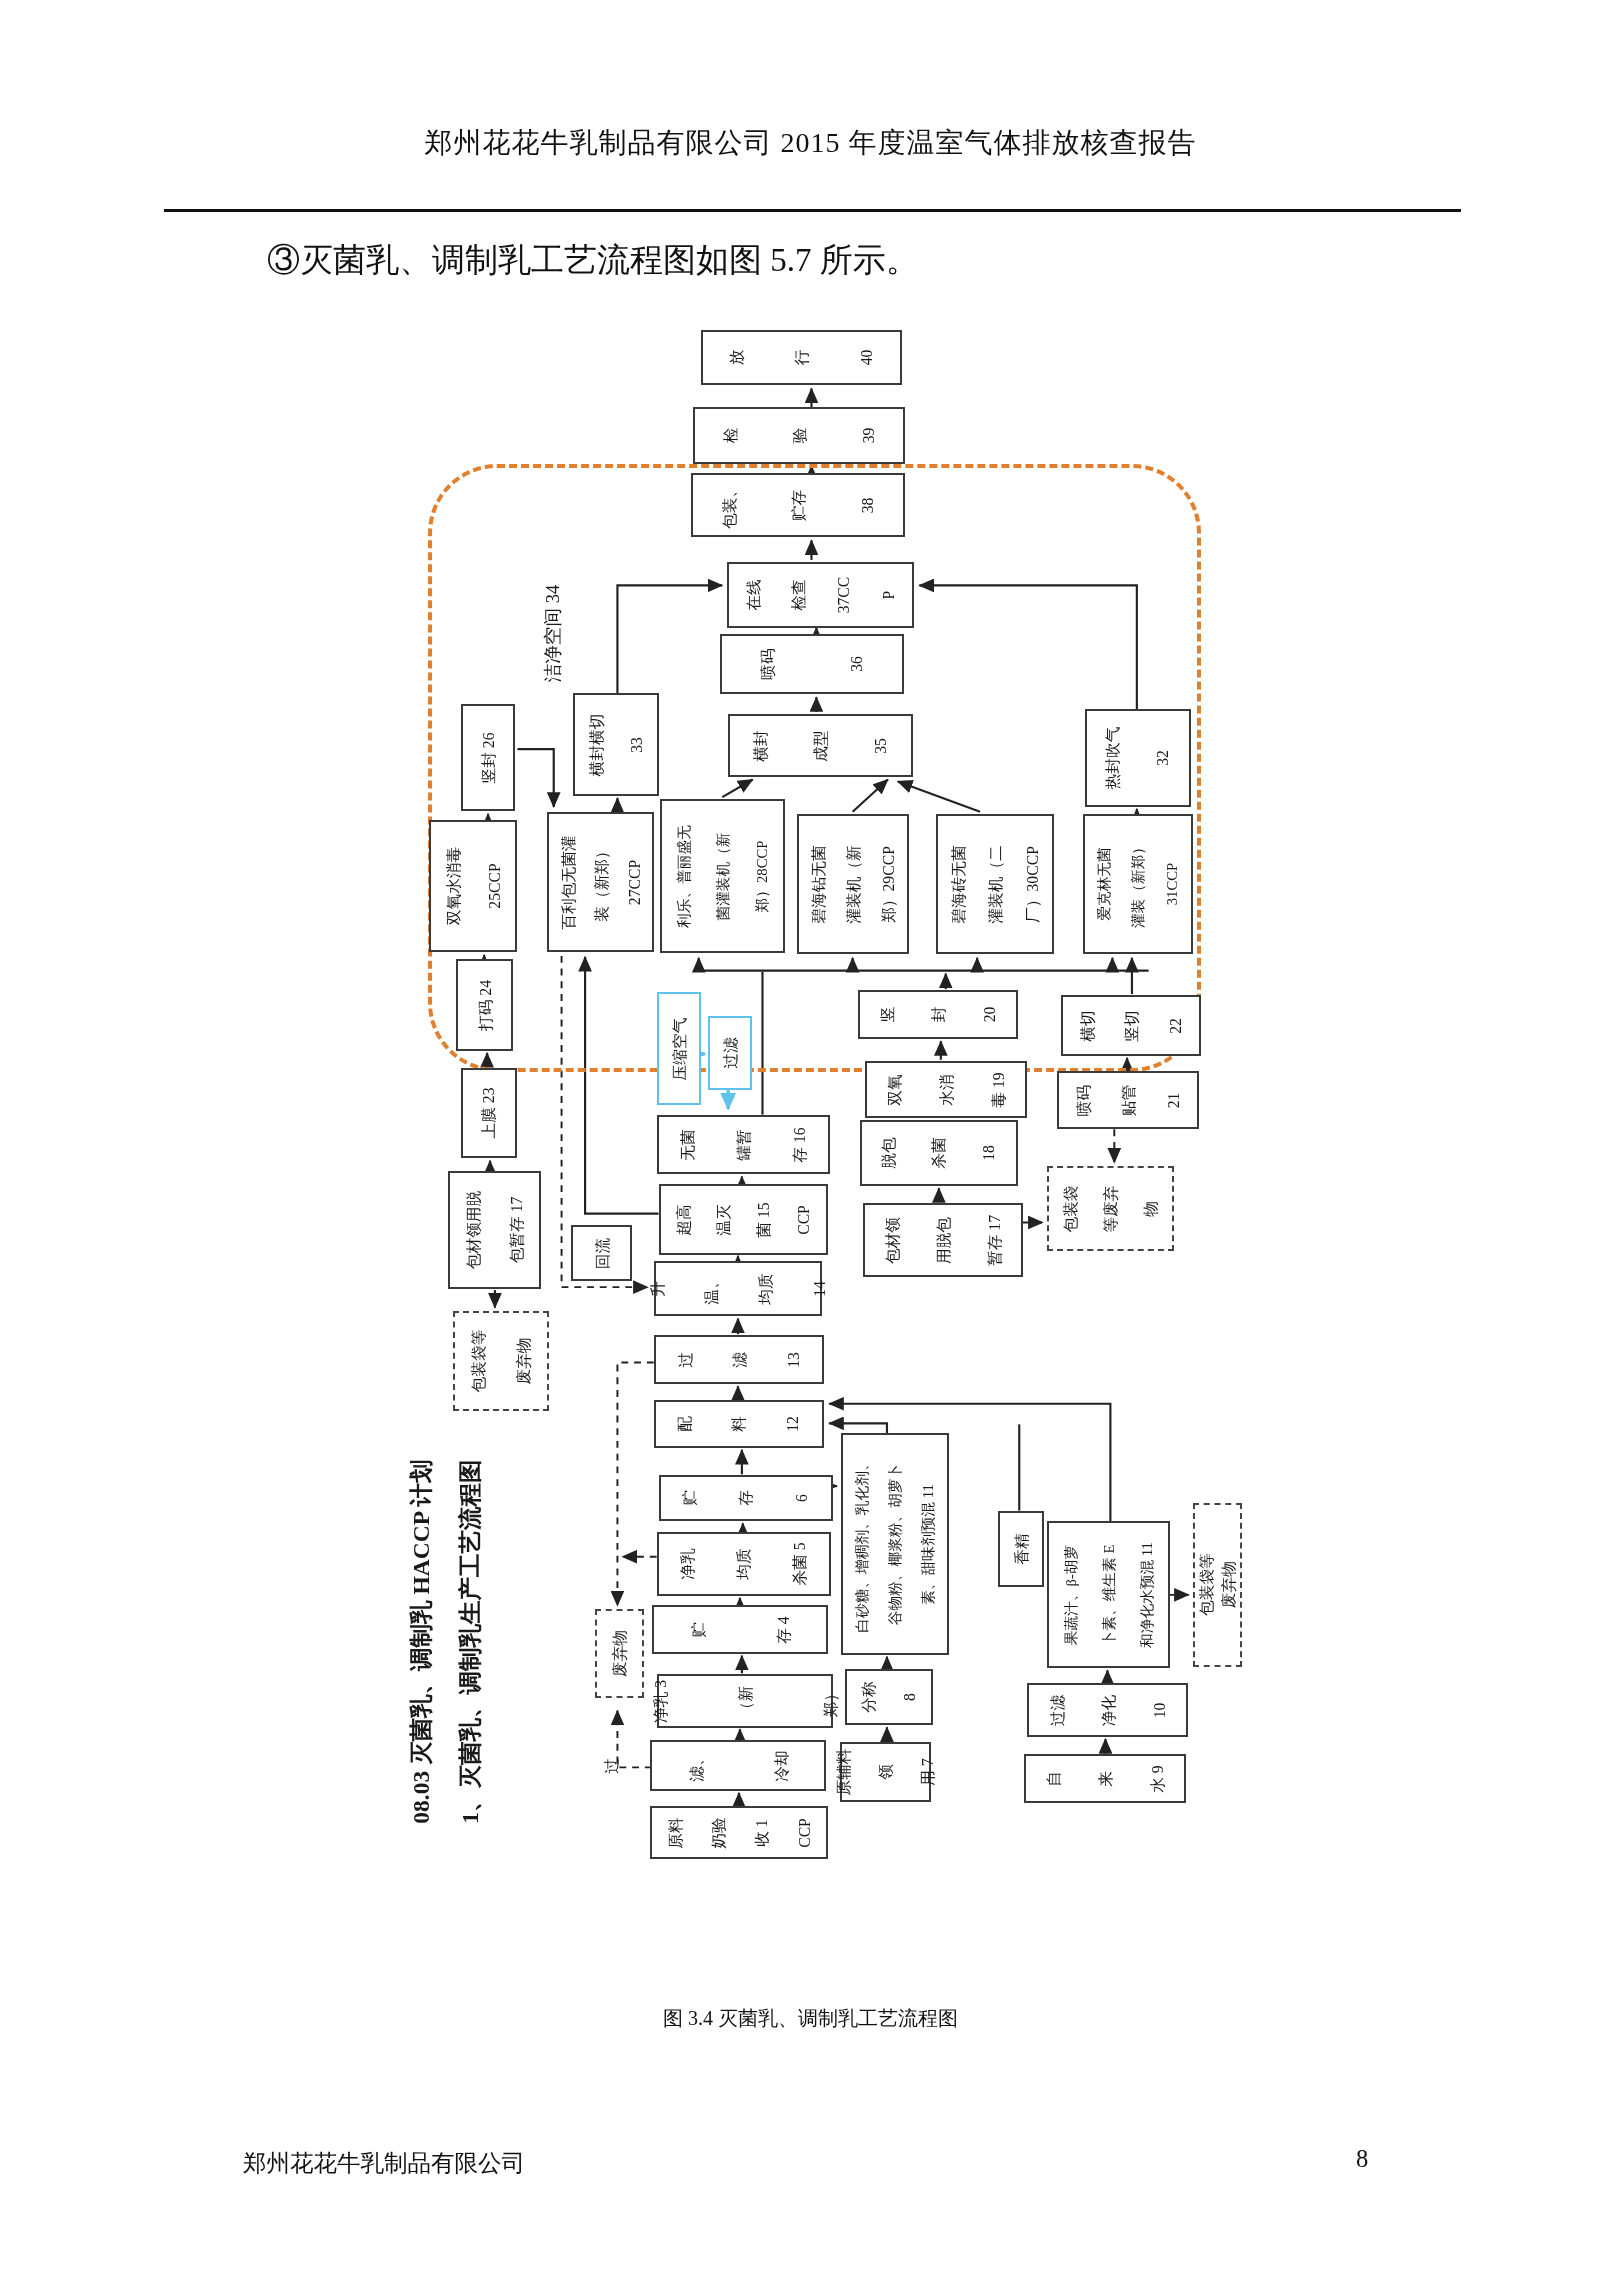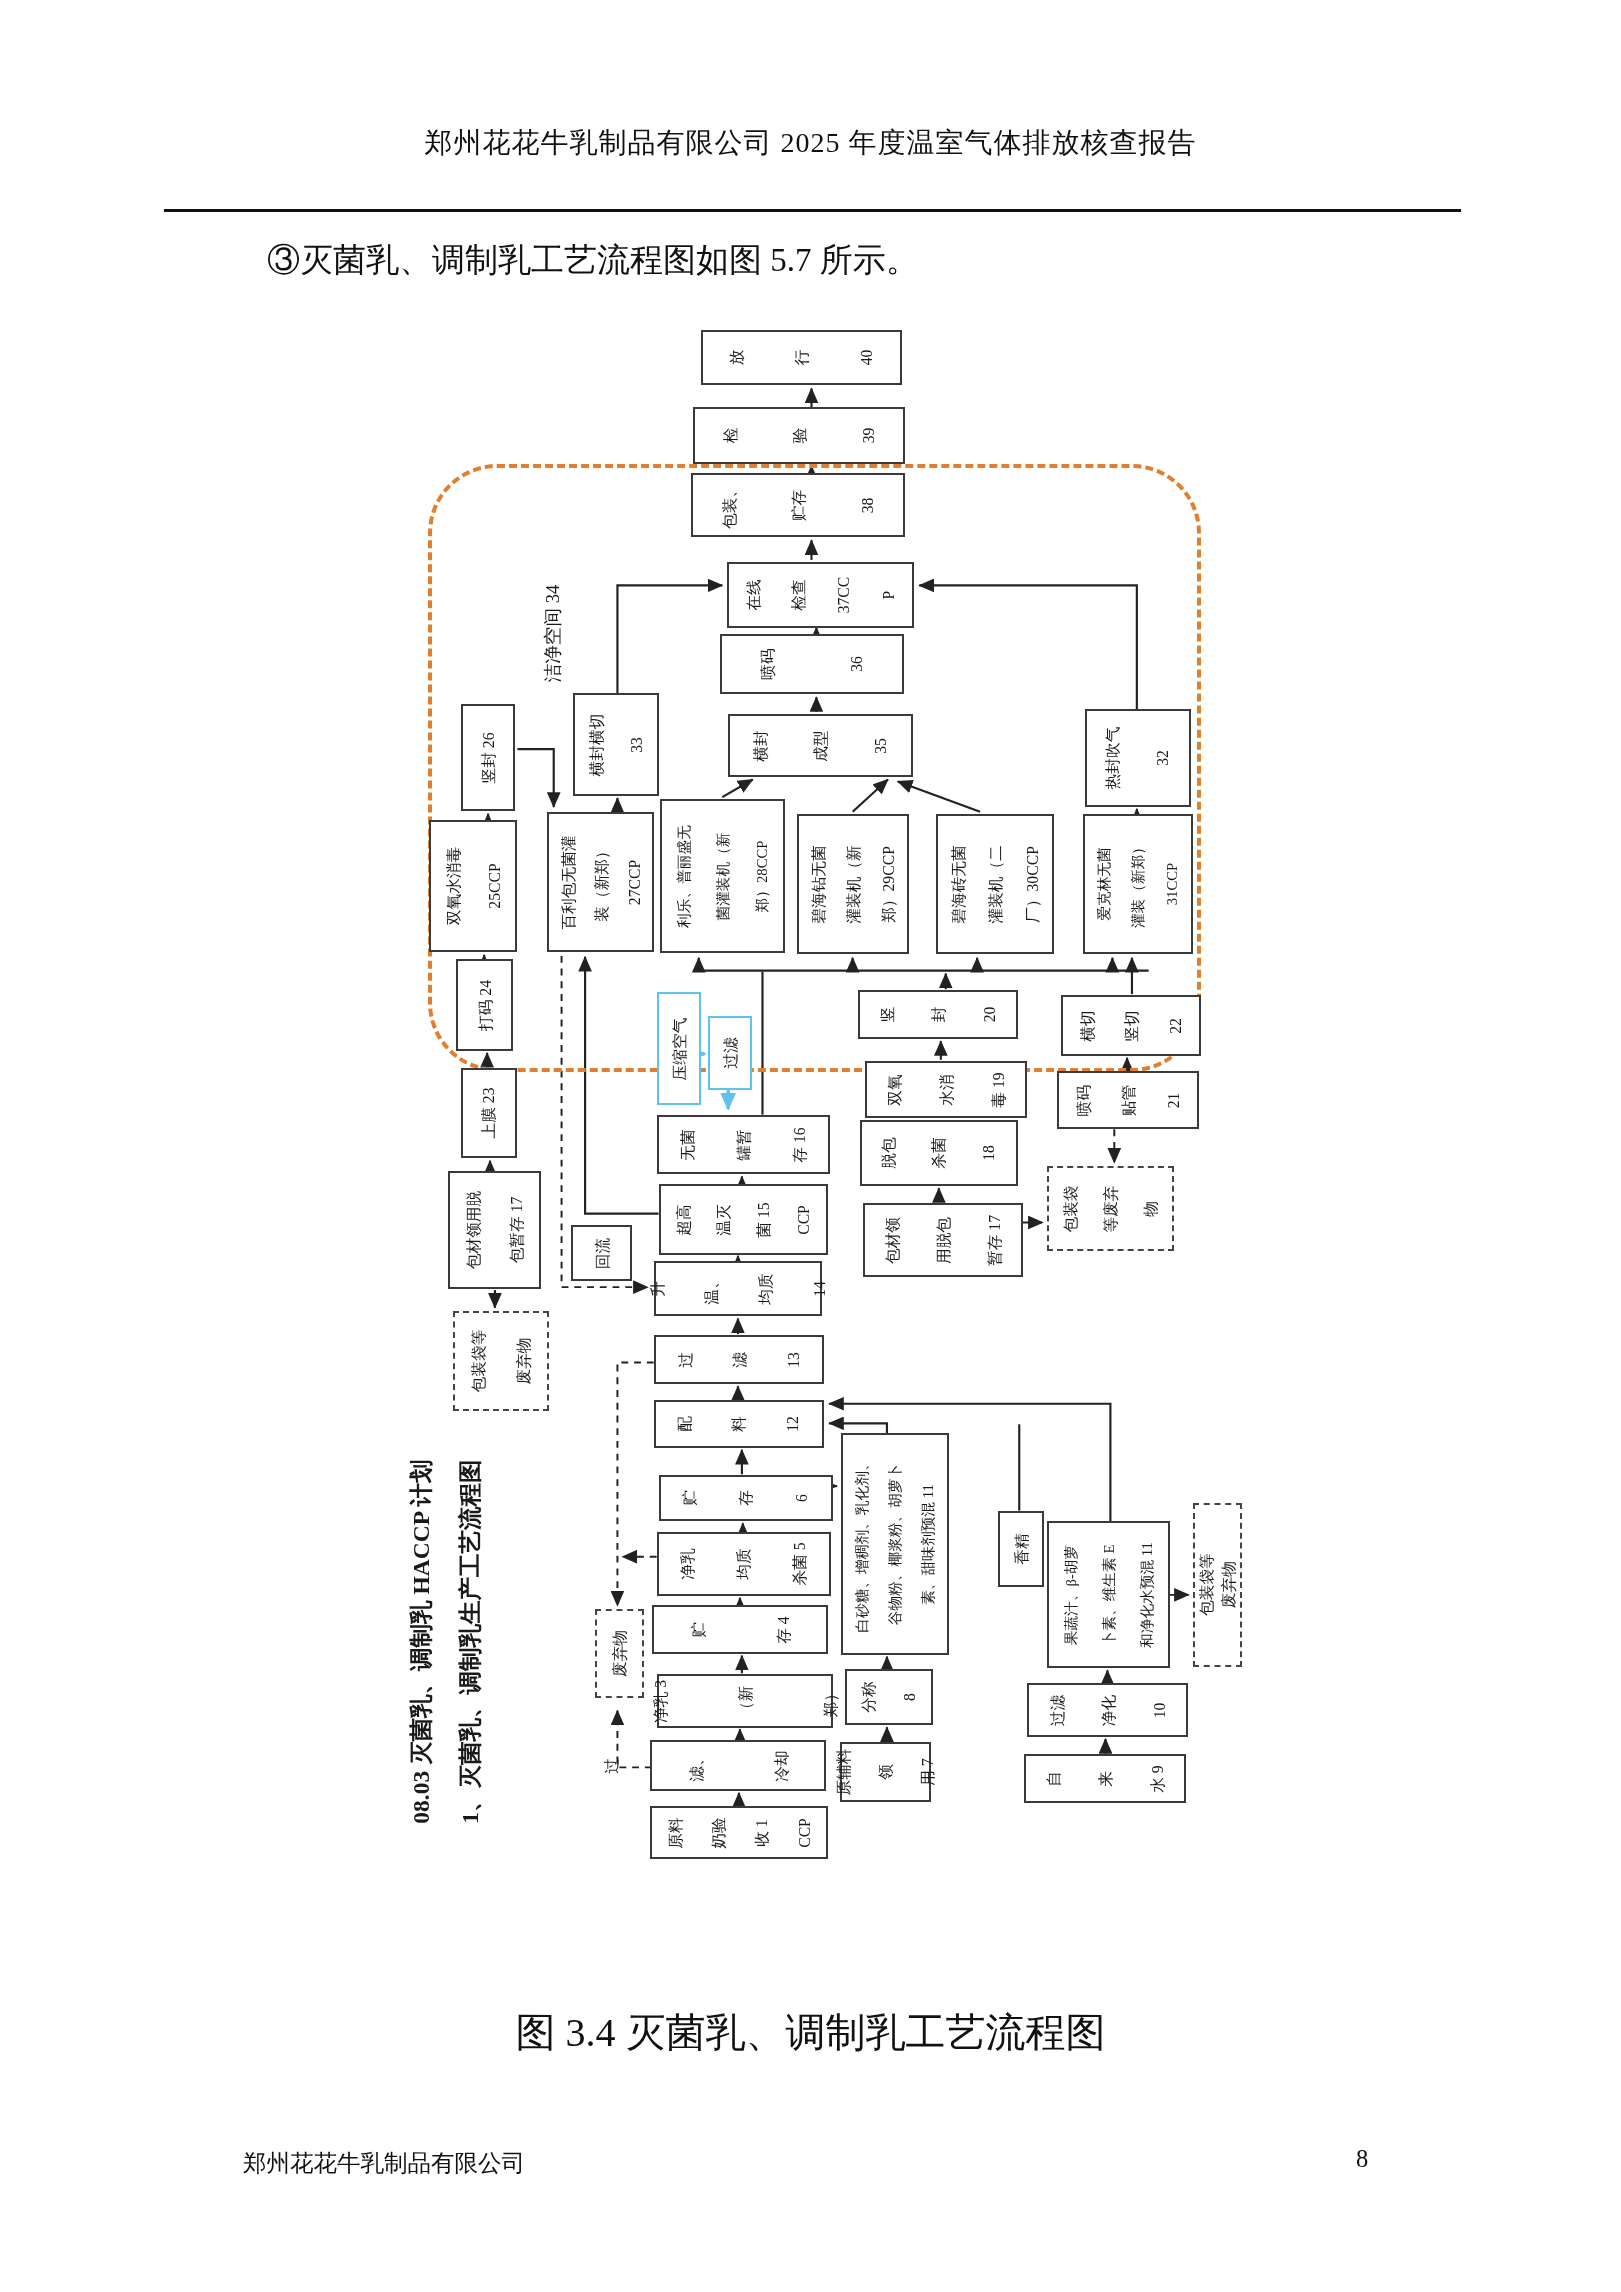--- a/index.html
+++ b/index.html
@@ -2,21 +2,21 @@
 <html style="--blue: #5ec2ec;"><head>
 <meta charset="utf-8">
 <style>
   html,body{margin:0;padding:0;background:#888;}
   .page{position:relative;width:1621px;height:2293px;background:#ffffff;margin:0 auto;
         font-family:"Liberation Serif","DejaVu Serif",serif;overflow:hidden;}
   .header{position:absolute;top:124px;left:0;width:100%;text-align:center;
           font-size:28px;color:#111;letter-spacing:1px;}
   .header-rule{position:absolute;top:209px;left:164px;width:1297px;height:2.9px;background:#111;}
   .intro{position:absolute;top:238px;left:267px;font-size:33px;color:#111;}
-  .caption{position:absolute;top:2005px;left:0;width:100%;text-align:center;font-size:40px;color:#111;}
+  .caption{position:absolute;top:2005px;left:0;width:100%;text-align:center;font-size:20px;color:#111;}
   .footer-left{position:absolute;top:2147px;left:243px;font-size:23.5px;color:#111;}
   .footer-page{position:absolute;top:2145px;left:1356px;font-size:24.5px;color:#111;}
 
   #diagram{position:absolute;inset:0;}
   #edges{position:absolute;left:0;top:0;}
   .e-k{stroke:#222;stroke-width:2.2;fill:none;}
   .e-d{stroke:#222;stroke-width:2;fill:none;stroke-dasharray:7,6;}
   .e-b{stroke:var(--blue,#5ec2ec);stroke-width:3.5;fill:none;}
 
   .cleanroom{position:absolute;left:428px;top:464px;width:765px;height:600px;
@@ -29,21 +29,21 @@
   .node.blue{border:2px solid var(--blue,#5ec2ec);}
   .node.plain{border:none;background:transparent;}
   .node.bold .rot{font-weight:bold;}
   .rot{transform:rotate(-90deg);flex:none;white-space:pre-line;text-align:center;
        color:#1a1a1a;font-family:"Liberation Serif","DejaVu Serif",serif;}
 </style>
 </head>
 <body>
 
 <div class="page">
-  <div class="header">郑州花花牛乳制品有限公司 2025 年度温室气体排放核查报告</div>
+  <div class="header">郑州花花牛乳制品有限公司 2015 年度温室气体排放核查报告</div>
   <div class="header-rule"></div>
   <div class="intro">③灭菌乳、调制乳工艺流程图如图 5.7 所示。</div>
 
   <div id="diagram">
     <svg id="edges" width="1621" height="2293" viewBox="0 0 1654 2339">
       <defs>
         <marker id="ar-k" markerUnits="userSpaceOnUse" markerWidth="16" markerHeight="14" refX="15" refY="7" orient="auto">
             <path d="M0,0 L16,7 L0,14 Z" fill="#222"></path>
           </marker>
         <marker id="ar-b" markerUnits="userSpaceOnUse" markerWidth="18" markerHeight="16" refX="16" refY="8" orient="auto">

